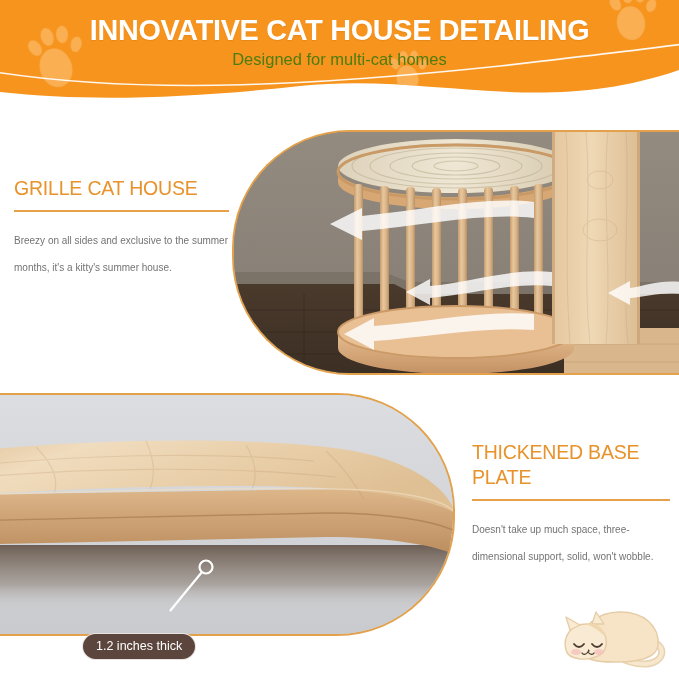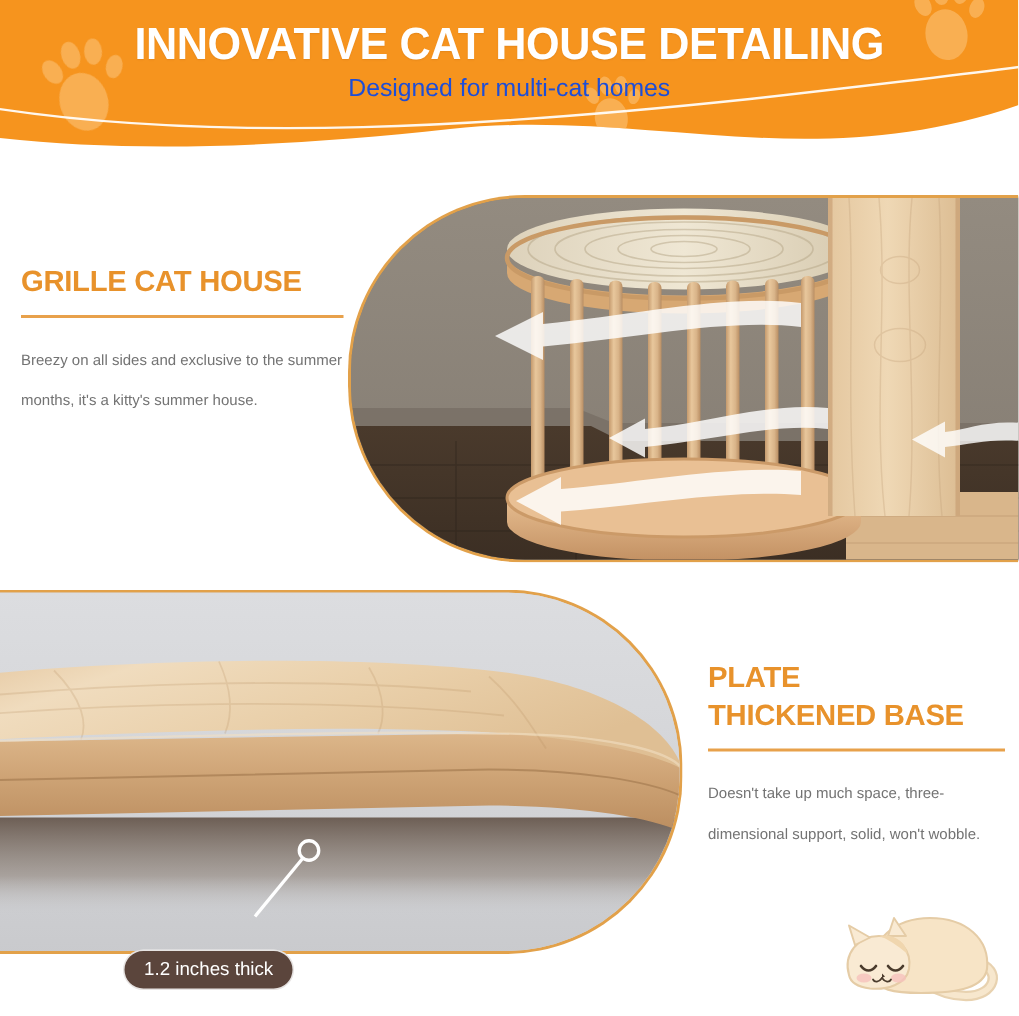--- a/index.html
+++ b/index.html
@@ -26,32 +26,32 @@
     letter-spacing: -0.3px;
     color: #ffffff;
     font-family: "Liberation Sans", sans-serif;
     transform: scaleX(0.96);
     white-space: nowrap;
     text-shadow: 0 1px 1px rgba(160,85,0,0.18);
   }
   .header-sub {
     position: absolute; left: 0; top: 50px; width: 679px;
     text-align: center;
-    font-size: 16.5px; color: #1d4ed8;
+    font-size: 16.5px; color: #4d7c0f;
     font-family: "Liberation Sans", sans-serif;
   }
 
   
   .sec1-text {
     position: absolute; left: 14px; top: 176px; width: 215px;
   }
   .feat-title {
     color: #E8922B;
     font-size: 19.5px;
-    font-weight: bold;
+    font-weight: normal;
     letter-spacing: -0.2px;
     line-height: 25px;
   }
   .feat-rule {
     height: 2px;
     background: #E8A14B;
     margin-top: 9px;
     margin-bottom: 15px;
   }
   .feat-body {
@@ -320,22 +320,22 @@
     </svg>
   </div>
 
   <svg class="callout-line" width="200" height="70" viewBox="0 0 200 70">
     <circle cx="146" cy="12" r="6.5" fill="none" stroke="#ffffff" stroke-width="2.2"></circle>
     <line x1="142" y1="17" x2="110" y2="56" stroke="#ffffff" stroke-width="2.2"></line>
   </svg>
   <div class="callout-pill">1.2 inches thick</div>
 
   <div class="sec2-text">
+    <div class="feat-title">THICKENED BASE</div>
     <div class="feat-title">PLATE</div>
-    <div class="feat-title">THICKENED BASE</div>
     <div class="feat-rule"></div>
     <div class="feat-body">Doesn't take up much space, three-dimensional support, solid, won't wobble.</div>
   </div>
 
   <svg class="cat" width="118" height="72" viewBox="0 0 118 72">
 
     <path d="M100,42 C116,46 112,64 92,64 C80,64 72,60 66,56" fill="none" stroke="#e8d2b0" stroke-width="7" stroke-linecap="round"></path>
     <path d="M100,42 C116,46 112,64 92,64 C80,64 72,60 66,56" fill="none" stroke="#f7e7cd" stroke-width="4" stroke-linecap="round"></path>
 
     <path d="M30,50 C26,26 46,12 68,12 C92,12 108,26 106,46 C104,58 88,62 62,62 C44,62 32,60 30,50 Z" fill="#f7e4c6" stroke="#e5cca6" stroke-width="1.4"></path>

